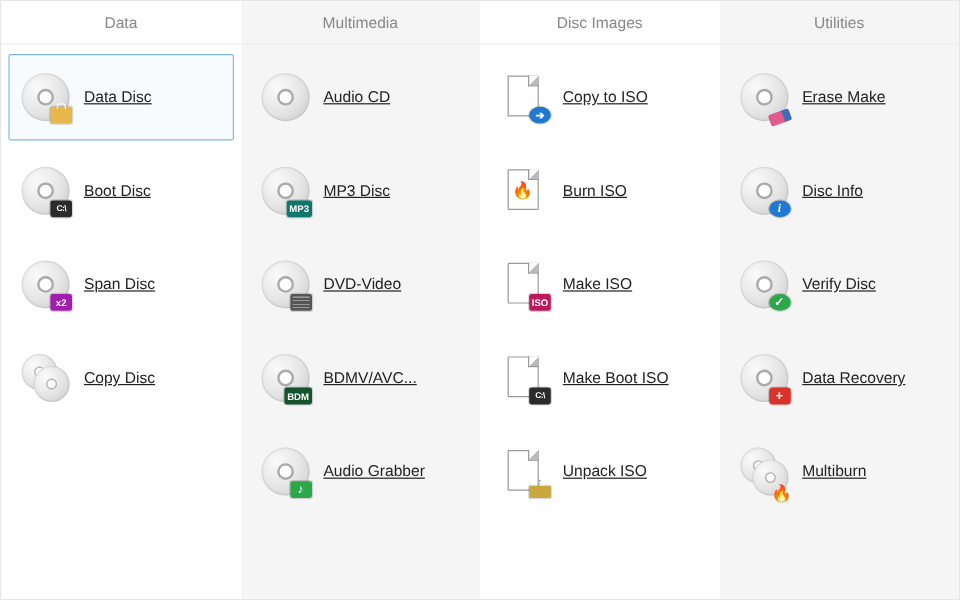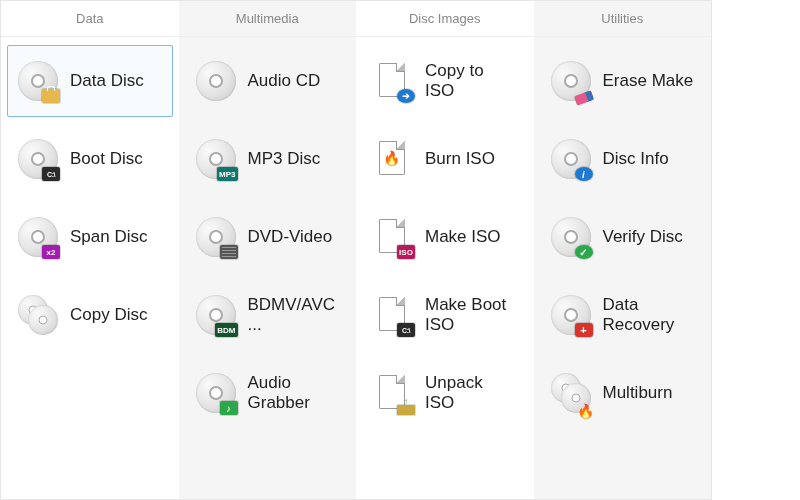--- a/index.html
+++ b/index.html
@@ -9,21 +9,21 @@
     width: 800px;
     height: 500px;
     font-family: "Segoe UI", Tahoma, sans-serif;
     font-size: 13px;
     color: #222;
     background: #fff;
     overflow: hidden;
   }
   .grid {
     display: flex;
-    width: 712px;
+    width: 800px;
     height: 500px;
     border: 1px solid #e6e6e6;
   }
   .col {
     flex: 1;
     display: flex;
     flex-direction: column;
   }
   .col:nth-child(odd) { background: #ffffff; }
   .col:nth-child(even) { background: #f5f5f5; }
@@ -57,24 +57,25 @@
     border: 1px solid #7fb8ea;
     background: rgba(200,228,250,0.15);
   }
   .icon {
     width: 40px;
     height: 40px;
     flex: 0 0 40px;
     position: relative;
   }
   .label {
-    font-size: 17px;
+    font-size: 13px;
     line-height: 1.2;
     word-break: break-word;
     max-width: 110px;
+    text-decoration: underline;
   }
 
   
   .disc {
     position: absolute; inset: 0;
     border-radius: 50%;
     background: radial-gradient(circle at 32% 30%, #fafafa 0%, #e4e4e4 55%, #c7c7c7 100%);
     box-shadow: inset 0 0 2px rgba(0,0,0,.25);
   }
   .disc::after {

